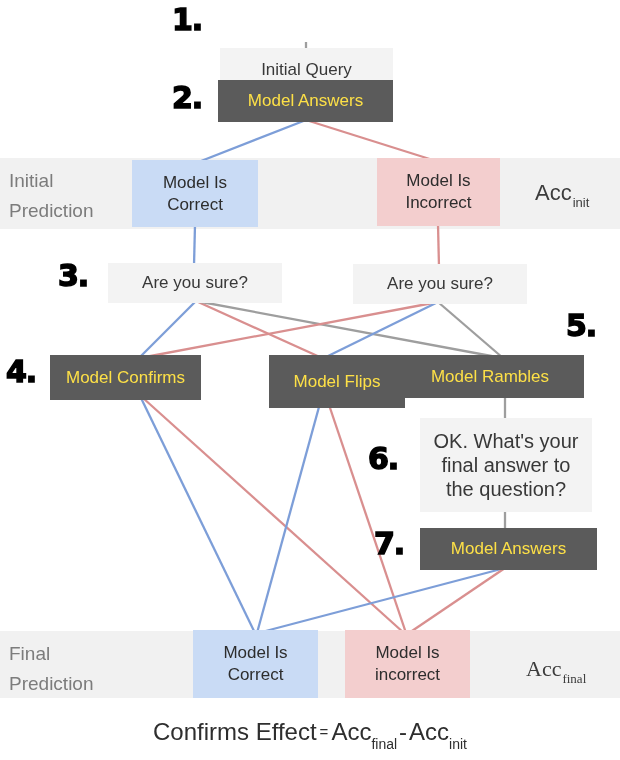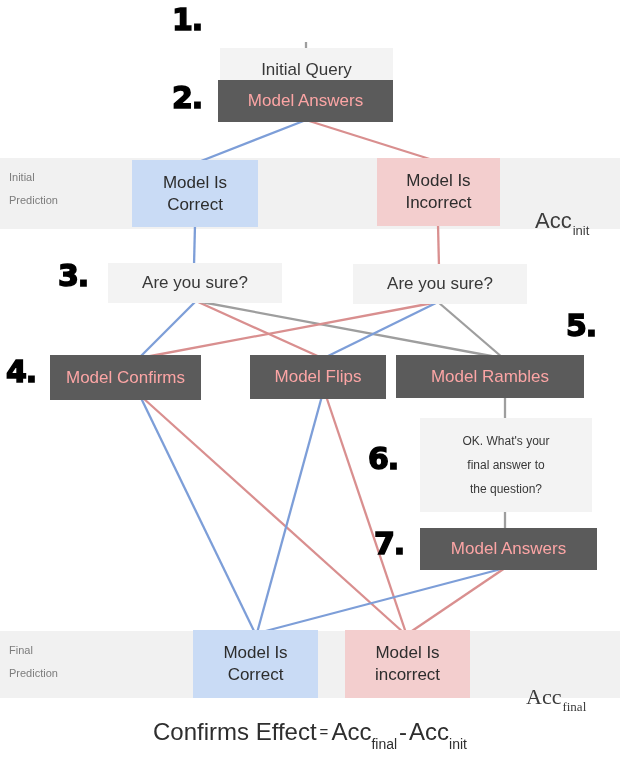--- a/index.html
+++ b/index.html
@@ -13,44 +13,44 @@
   line.blue { stroke:var(--line-blue); }
   line.pink { stroke:var(--line-pink); }
   line.gray { stroke:var(--line-gray); }
 
   .band { position:absolute; left:0; width:620px; background:var(--band-bg); z-index:0; }
   #band-init  { top:158px; height:71px; }
   #band-final { top:631px; height:67px; }
 
   .band-label {
     position:absolute; z-index:2; white-space:pre-line;
-    font-size:11px; line-height:23px; color:#7c7c7c;
+    font-size:19px; line-height:30px; color:#7c7c7c;
   }
-  .acc { position:absolute; z-index:2; font-size:22px; color:#3c3c3c;margin-top:28px; }
+  .acc { position:absolute; z-index:2; font-size:22px; color:#3c3c3c; }
   .acc sub { font-size:13px; position:relative; top:2px; left:1px; }
 
   .node {
     position:absolute; z-index:2; display:flex; align-items:center; justify-content:center;
     text-align:center; white-space:pre-line; font-size:17px; line-height:22px; color:#383838;
   }
-  .dark  { background:var(--box-dark); color:#fca5a5; }
+  .dark  { background:var(--box-dark); color:#fde047; }
   .light { background:var(--box-light); }
   .bluebox { background:var(--box-blue); color:#2d2d2d; }
   .pinkbox { background:var(--box-pink); color:#2d2d2d; }
 
   #initial-query   { left:220px; top:0px;   width:173px; height:43px;margin-top:48px; }
   #model-answers-1 { left:218px; top:80px;  width:175px; height:42px; }
   #init-correct    { left:132px; top:160px; width:126px; height:67px; }
   #init-incorrect  { left:377px; top:158px; width:123px; height:68px; }
   #ays-left        { left:108px; top:263px; width:174px; height:40px; }
   #ays-right       { left:353px; top:264px; width:174px; height:40px; }
   #model-confirms  { left:50px;  top:355px; width:151px; height:45px; }
-  #model-flips     { left:250px; top:355px; width:136px; height:44px; }
+  #model-flips     { left:269px; top:355px; width:136px; height:53px; }
   #model-rambles   { left:396px; top:355px; width:188px; height:43px; }
-  #followup-query  { left:420px; top:418px; width:172px; height:94px; font-size:12px; line-height:24px; }
+  #followup-query  { left:420px; top:418px; width:172px; height:94px; font-size:20px; line-height:24px; }
   #model-answers-2 { left:420px; top:528px; width:177px; height:42px; }
   #final-correct   { left:193px; top:630px; width:125px; height:68px; }
   #final-incorrect { left:345px; top:630px; width:125px; height:68px; }
 
   #init-label  { left:9px; top:166px; }
   #final-label { left:9px; top:639px; }
   #acc-init    { left:535px; top:180px; }
   #acc-final   { left:526px; top:656px;font-family:Liberation Serif, serif; }
 
   .step {

